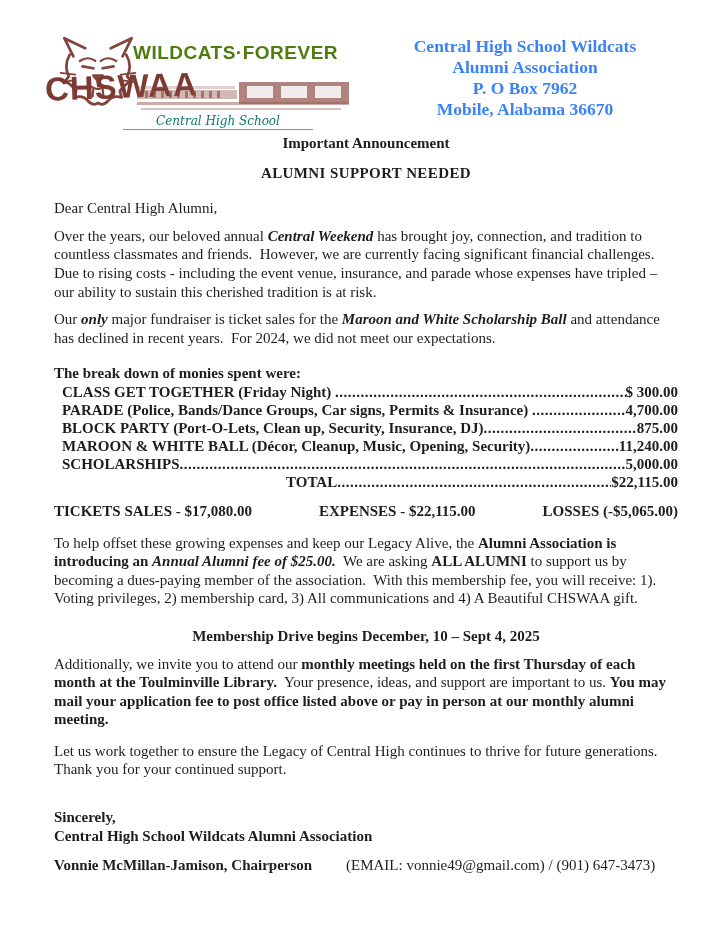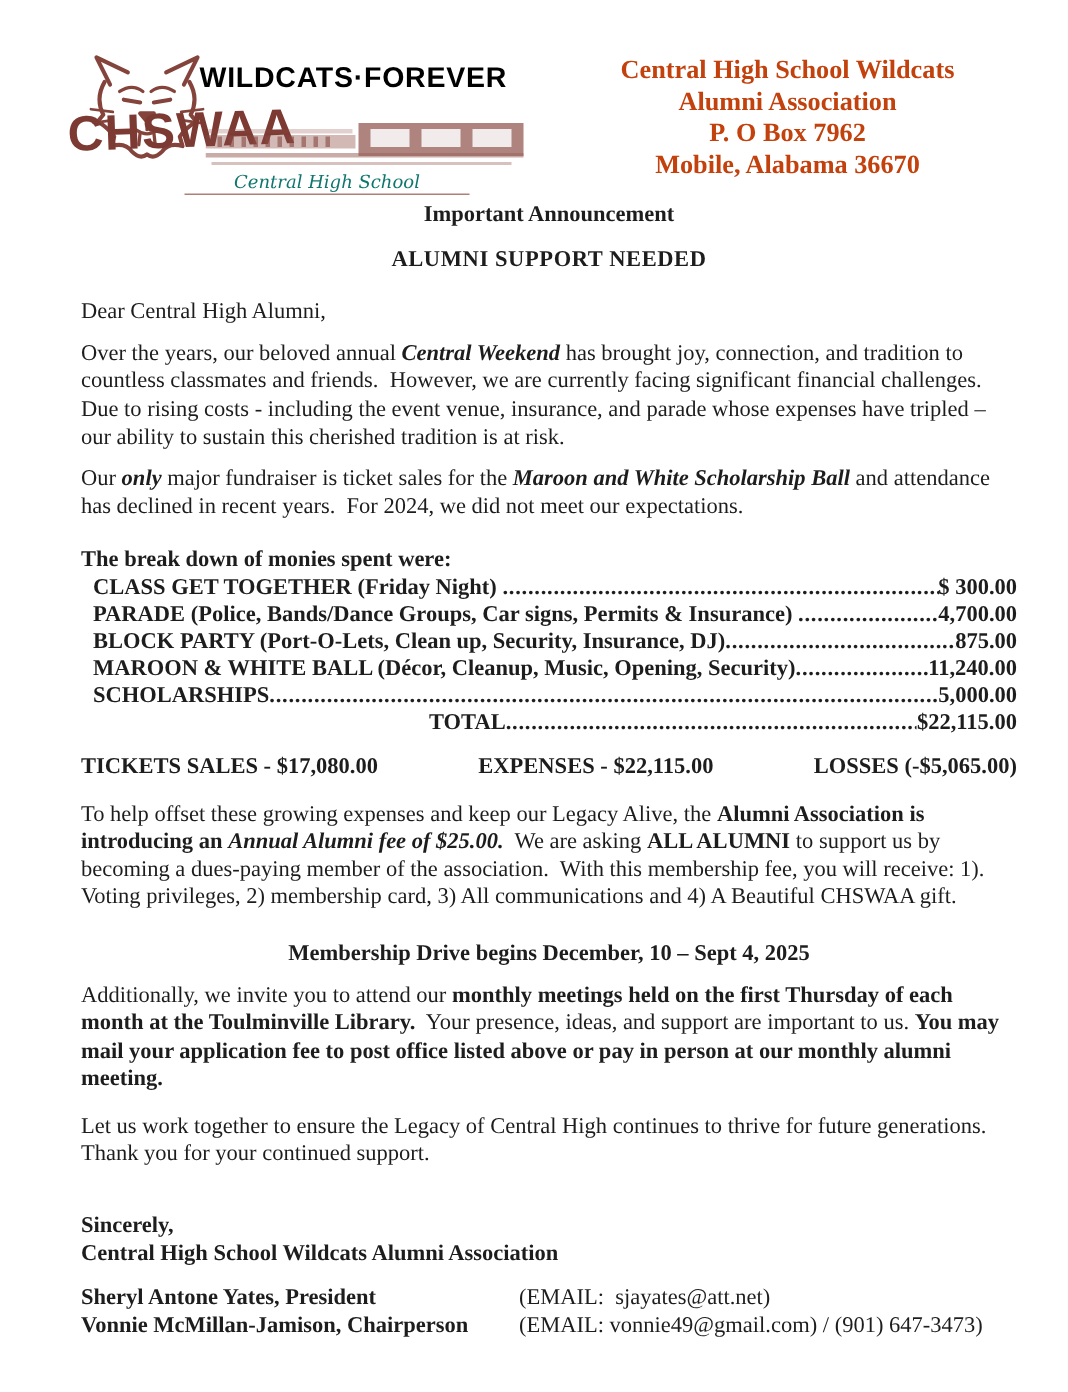--- a/index.html
+++ b/index.html
@@ -9,38 +9,38 @@
     background:#ffffff; overflow:hidden;
     font-family:"Liberation Serif", serif; color:#1d1d1d;
   }
   
   .letterhead { position:absolute; top:34px; left:45px; right:28px; height:100px; }
   .logo { position:absolute; left:0; top:0; width:330px; height:100px; }
   .wildcat { position:absolute; left:12px; top:0; }
   .wf-text {
     position:absolute; left:88px; top:8px;
     font-family:"Liberation Sans", sans-serif;
-    font-weight:700; font-size:19px; letter-spacing:.5px; color:#000000;
+    font-weight:700; font-size:19px; letter-spacing:.5px; color:#4d7c0f;
   }
   .chswaa {
     position:absolute; left:0px; top:34px;
     font-family:"Liberation Sans", sans-serif;
     font-weight:700; font-size:33px; letter-spacing:1px; color:#7c3a33;
     transform:rotate(-2deg);
   }
   .building { position:absolute; left:92px; top:46px; opacity:.85; }
   .script-line {
     position:absolute; left:78px; top:80px; width:190px; text-align:center;
     font-style:italic; font-size:12px; color:#0f766e;
     border-bottom:1px solid #b08078; padding-bottom:1px;
     font-family:"DejaVu Serif", serif;
   }
   .org-block {
     position:absolute; left:320px; top:2px; width:320px; text-align:center;
-    font-weight:700; font-size:17.5px; line-height:21px; color:#c2410c;
+    font-weight:700; font-size:17.5px; line-height:21px; color:#3b82f6;
   }
   
   .content { position:absolute; top:130px; left:38px; right:34px; font-size:15px; line-height:18.6px;margin-left:16px; }
   .ann1 { text-align:center; font-weight:700; margin-top:4px; }
   .ann2 { text-align:center; font-weight:700; letter-spacing:.4px; margin-top:11px; }
   .salutation { margin-top:17px; }
   .para { margin-top:9px; white-space:pre-wrap; }
   .bd-head { font-weight:700; margin-top:17px; }
   .bd-list { font-weight:700; }
   .bd-row { display:flex; align-items:baseline; padding-left:8px; line-height:18px; }
@@ -177,22 +177,18 @@
     <div class="para"><span>Additionally, we invite you to attend our </span><span style="font-weight: 700;">monthly meetings held on the first Thursday of each month at the Toulminville Library.</span><span>  Your presence, ideas, and support are important to us. </span><span style="font-weight: 700;">You may mail your application fee to post office listed above or pay in person at our monthly alumni meeting.</span></div>
     <div class="para" style="margin-top:13px"><span>Let us work together to ensure the Legacy of Central High continues to thrive for future generations. Thank you for your continued support.</span></div>
 
     <div class="closing">
       <div>Sincerely,</div>
       <div>Central High School Wildcats Alumni Association</div>
     </div>
 
     <div class="sig-block">
       <div class="sig-row">
-        <span class="sig-name">Sheryl Antone Yates, President</span>
-        <span class="sig-contact">(EMAIL:  sjayates@att.net)</span>
-      </div>
-      <div class="sig-row">
         <span class="sig-name">Vonnie McMillan-Jamison, Chairperson</span>
         <span class="sig-contact">(EMAIL: vonnie49@gmail.com) / (901) 647-3473)</span>
       </div>
     </div>
   </div>
 </div>
 
 </body></html>

